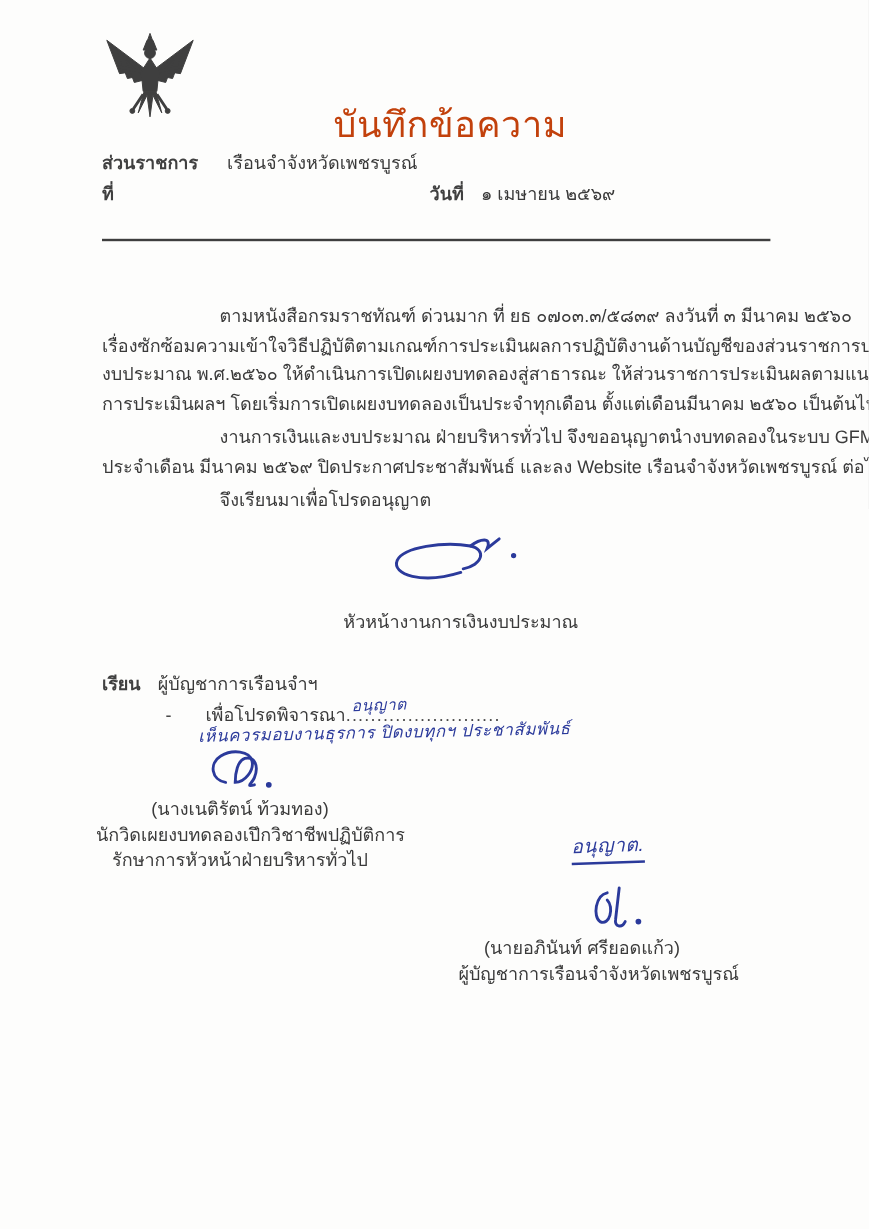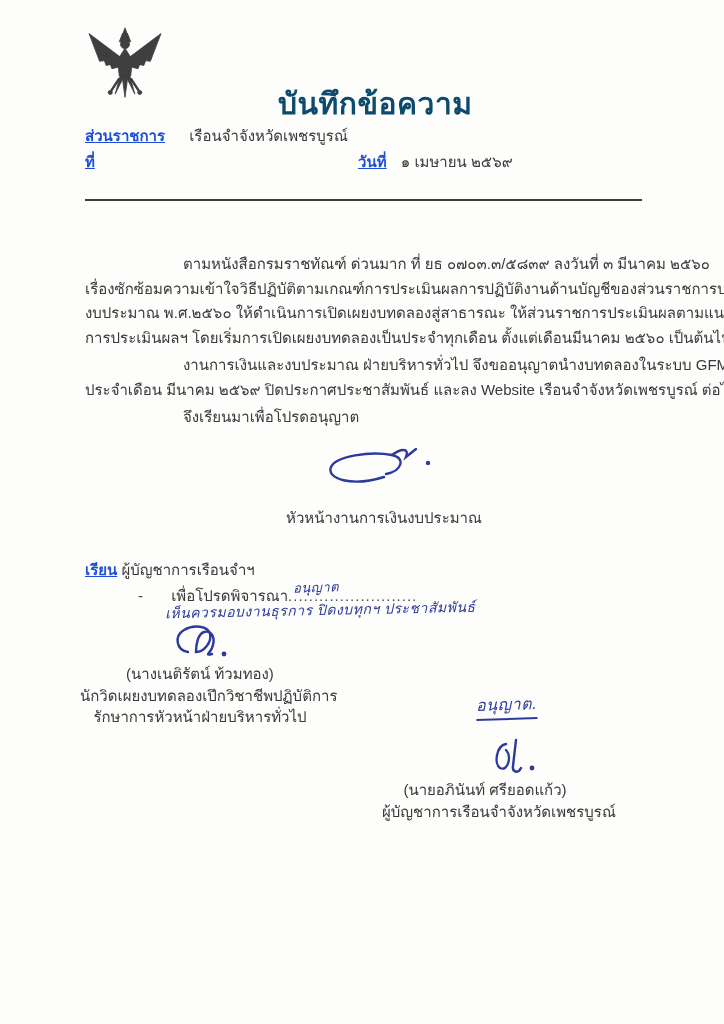--- a/index.html
+++ b/index.html
@@ -8,22 +8,22 @@
     position:relative;
     width:724px; height:1024px;
     margin:0 auto;
     background:#fdfdfc;
     color:#3a3a3a;
     font-family:"Liberation Sans","DejaVu Sans",sans-serif;
     font-size:15px;
     overflow:hidden;
   }
   .abs { position:absolute; white-space:nowrap; }
-  .b { font-weight:700; color:#1d4ed8;text-decoration:underline; }
-  .doc-title { font-size:30px; font-weight:700; color:#0c4a6e; letter-spacing:0.5px; }
+  .b { font-weight:700; color:#404040; }
+  .doc-title { font-size:30px; font-weight:400; color:#c2410c; letter-spacing:0.5px; }
   .rule { position:absolute; border-top:2px solid #3e3e3e; }
   .line { white-space:nowrap; line-height:24.6px; }
   .indent { padding-left:98px; }
   .center { text-align:center; }
   .hand {
     color:#2b3a9b;
     font-style:italic;
     letter-spacing:0.5px;
   }
   .hand-note { transform:rotate(-1.2deg); font-size:14px; }
@@ -94,21 +94,21 @@
     <svg width="115" height="42" viewBox="0 0 115 42" fill="none" stroke="#2b3a9b" stroke-width="2.4" stroke-linecap="round">
       <path d="M62,30 C30,40 4,32 9,20 C14,9 48,4 70,8 C84,11 80,24 64,27"></path>
       <path d="M70,8 C78,2 88,0 84,10 L94,2"></path>
       <circle cx="106" cy="16" r="1" fill="#2b3a9b"></circle>
     </svg>
   </div>
   <div class="abs center" style="left:278px; top:506px; width:212px;">หัวหน้างานการเงินงบประมาณ</div>
 
   <div class="abs" style="left:85px; top:558px;">
     <span class="b">เรียน</span>
-    <span style="margin-left:0;">ผู้บัญชาการเรือนจำฯ</span>
+    <span style="margin-left:10px;">ผู้บัญชาการเรือนจำฯ</span>
   </div>
 
   <div class="abs" style="left:138px; top:584px;">
     <span>-</span>
     <span style="margin-left:24px;">เพื่อโปรดพิจารณา</span><span class="dots">.........................</span>
   </div>
   <div class="abs hand hand-approve-small" style="left:293px; top:577px;">อนุญาต</div>
   <div class="abs hand hand-note" style="left:165px; top:599px;">เห็นควรมอบงานธุรการ ปิดงบทุกฯ ประชาสัมพันธ์</div>
 
   <div class="abs" style="left:172px; top:622px;">

